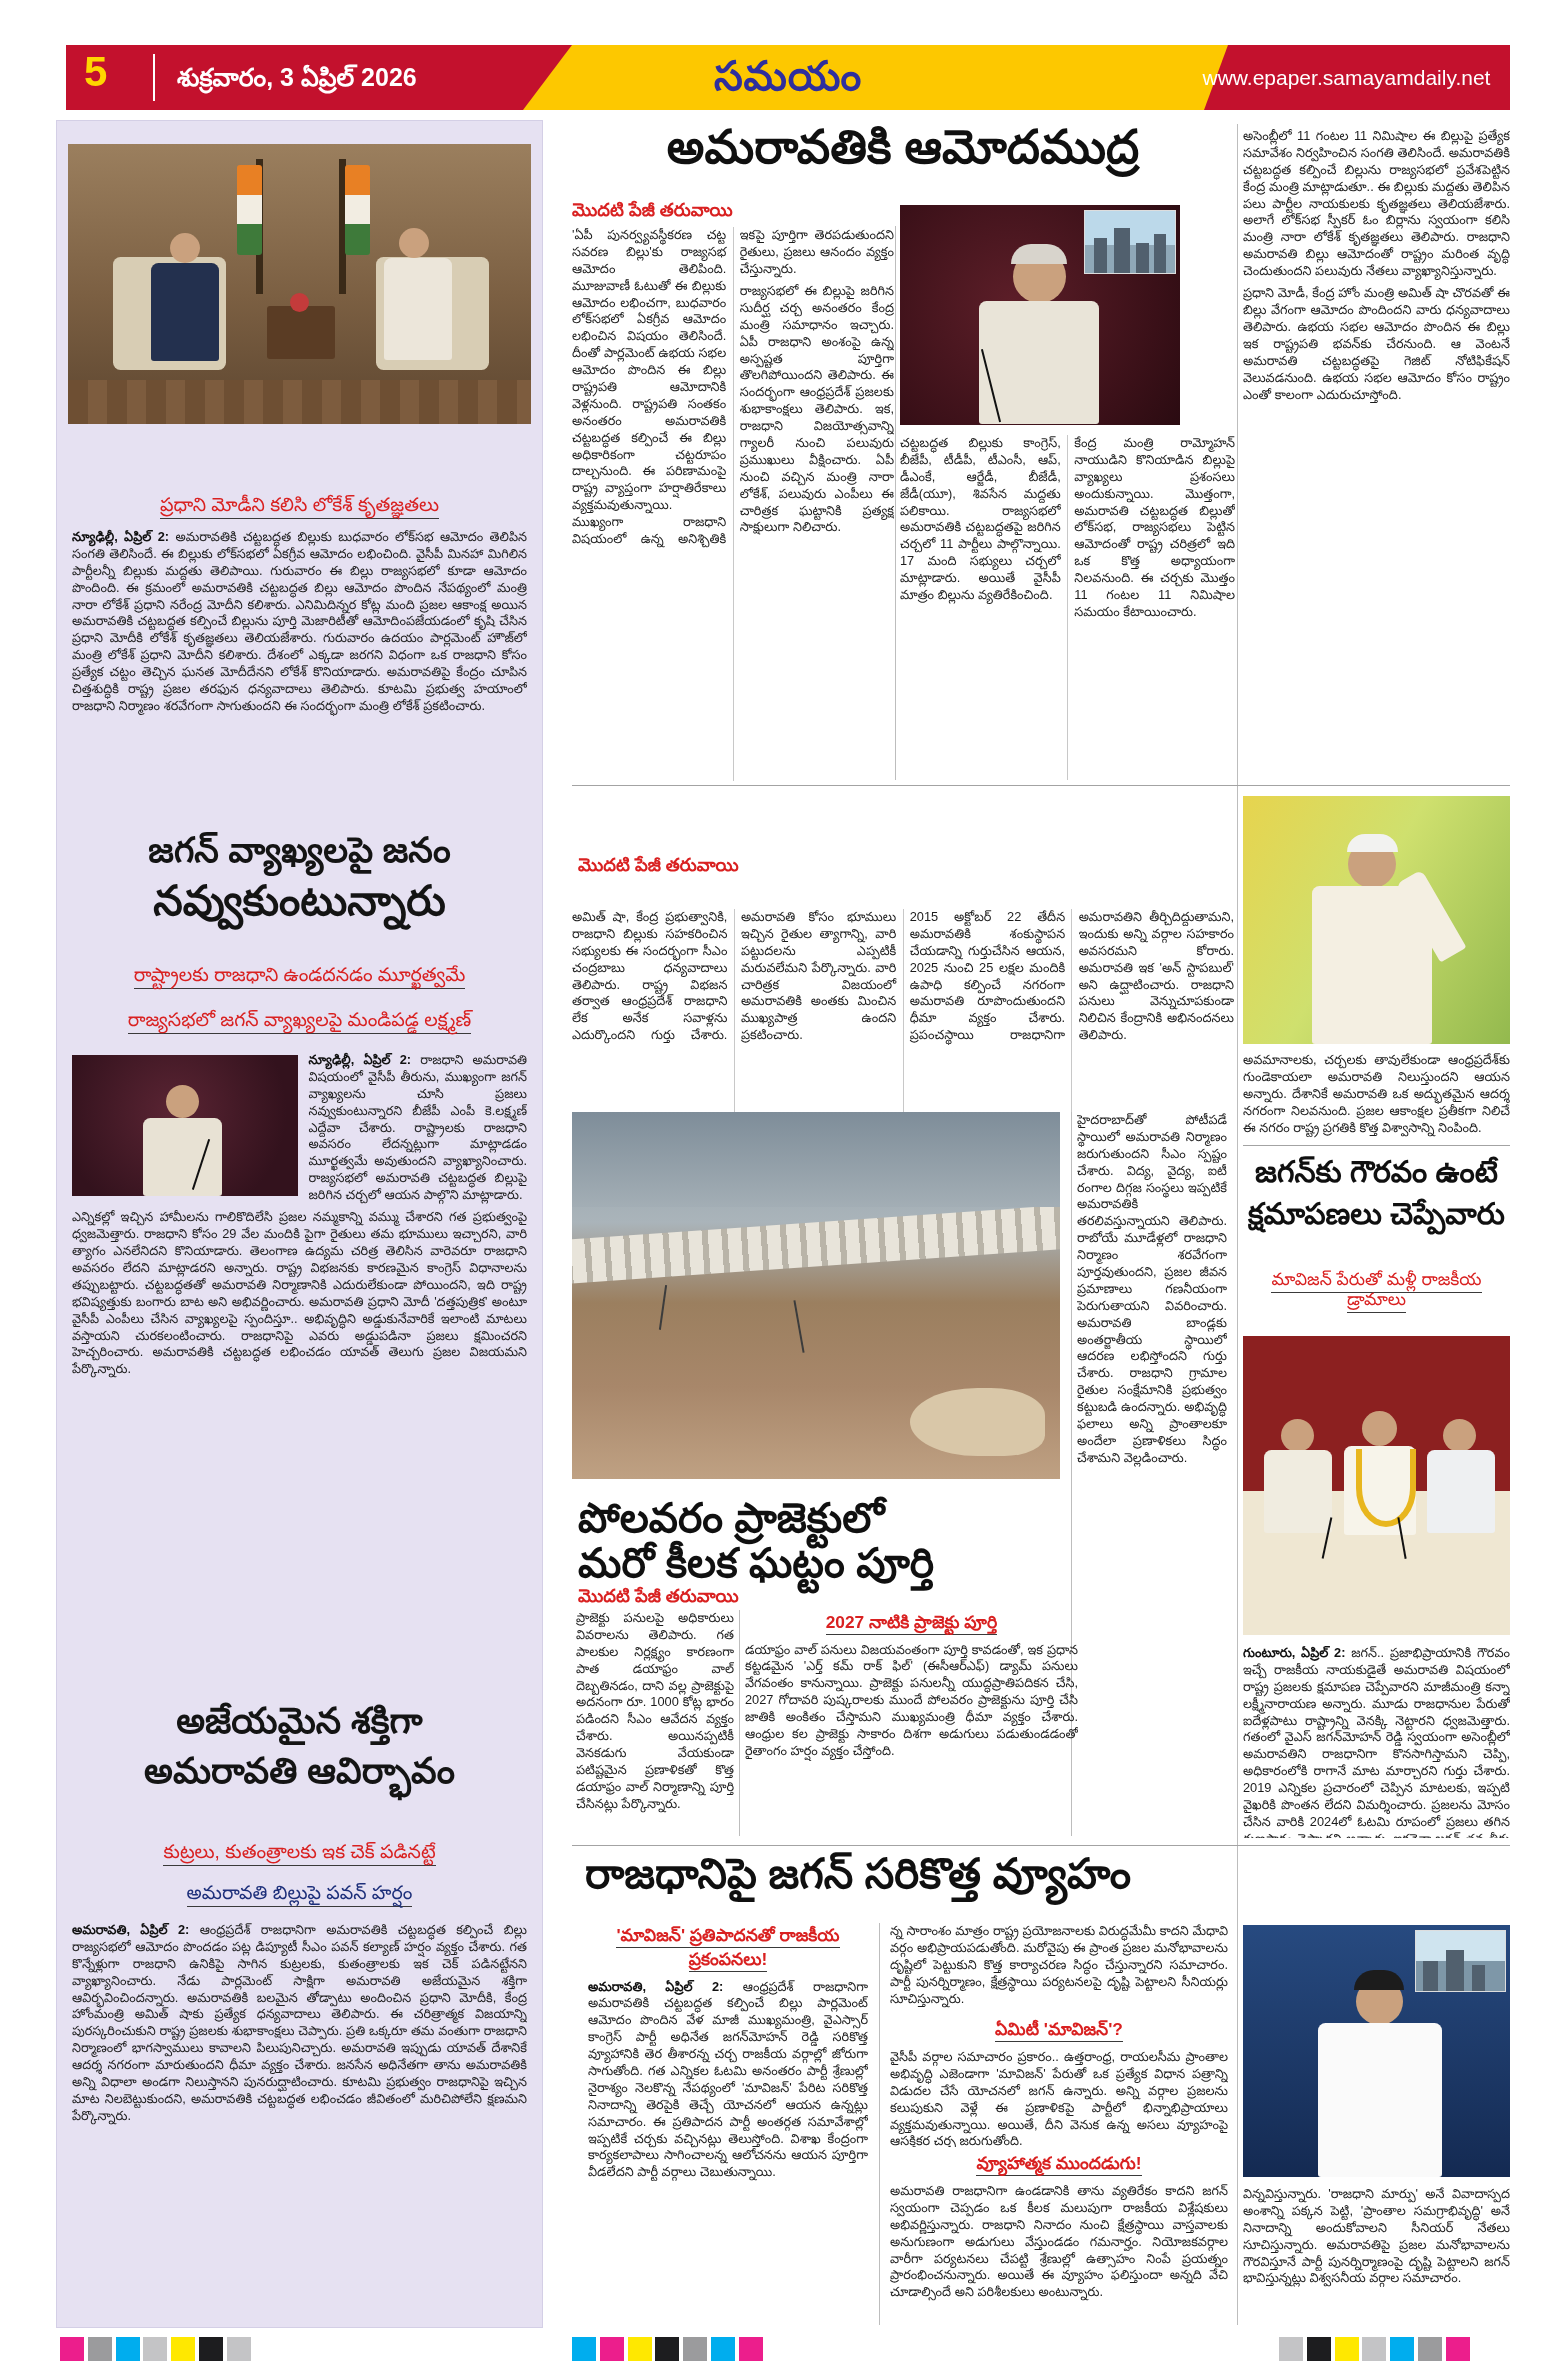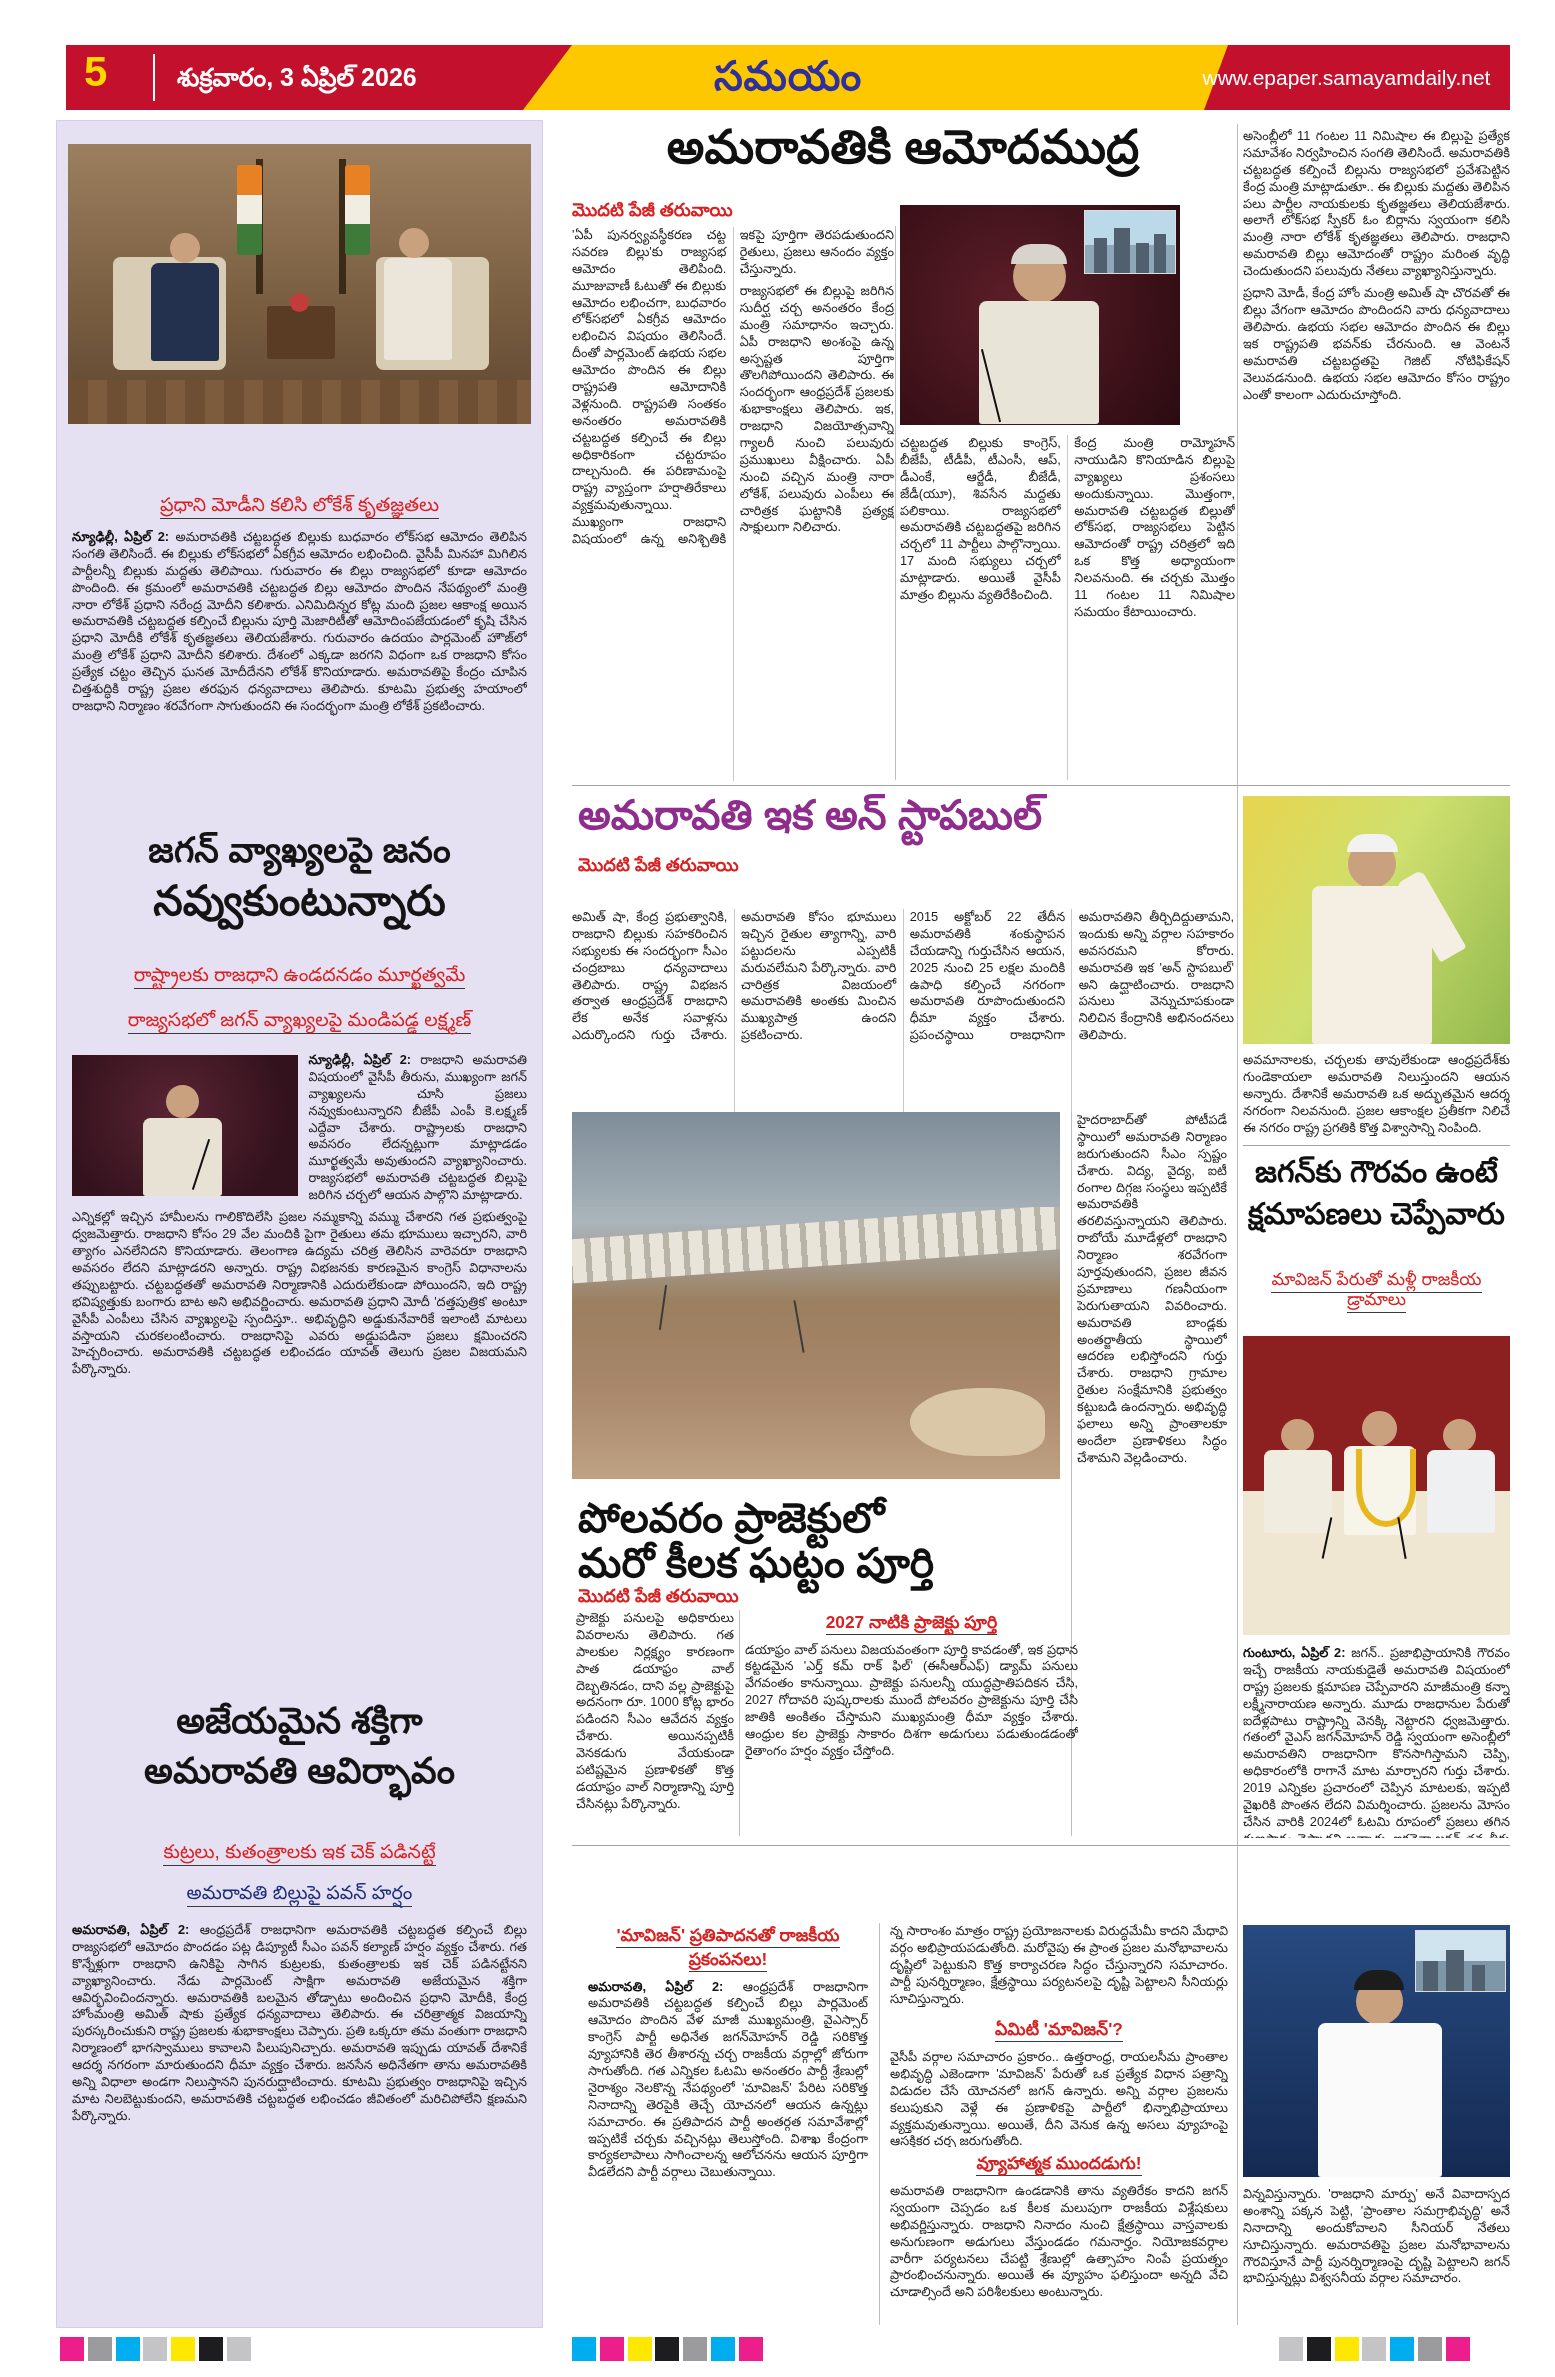--- a/index.html
+++ b/index.html
@@ -148,21 +148,20 @@
 
   <div class="abs body-text" style="left:1243px;top:128px;width:267px;height:652px;">
     <p>అసెంబ్లీలో 11 గంటల 11 నిమిషాల ఈ బిల్లుపై ప్రత్యేక సమావేశం నిర్వహించిన సంగతి తెలిసిందే. అమరావతికి చట్టబద్ధత కల్పించే బిల్లును రాజ్యసభలో ప్రవేశపెట్టిన కేంద్ర మంత్రి మాట్లాడుతూ.. ఈ బిల్లుకు మద్దతు తెలిపిన పలు పార్టీల నాయకులకు కృతజ్ఞతలు తెలియజేశారు. అలాగే లోక్‌సభ స్పీకర్ ఓం బిర్లాను స్వయంగా కలిసి మంత్రి నారా లోకేశ్ కృతజ్ఞతలు తెలిపారు. రాజధాని అమరావతి బిల్లు ఆమోదంతో రాష్ట్రం మరింత వృద్ధి చెందుతుందని పలువురు నేతలు వ్యాఖ్యానిస్తున్నారు.</p>
     <p>ప్రధాని మోడీ, కేంద్ర హోం మంత్రి అమిత్ షా చొరవతో ఈ బిల్లు వేగంగా ఆమోదం పొందిందని వారు ధన్యవాదాలు తెలిపారు. ఉభయ సభల ఆమోదం పొందిన ఈ బిల్లు ఇక రాష్ట్రపతి భవన్‌కు చేరనుంది. ఆ వెంటనే అమరావతి చట్టబద్ధతపై గెజిట్ నోటిఫికేషన్ వెలువడనుంది. ఉభయ సభల ఆమోదం కోసం రాష్ట్రం ఎంతో కాలంగా ఎదురుచూస్తోంది.</p>
   </div>
 
   <div class="abs vrule" style="left:895px;top:226px;height:554px;"></div>
   <div class="abs vrule" style="left:1237px;top:124px;height:2201px;"></div>
   <div class="abs hrule" style="left:572px;top:785px;width:938px;"></div>
 
-  <div class="abs headline" style="left:578px;top:793px;width:658px;font-size:41px;color:#8e2d8e;">అమరావతి ఇక అన్ స్టాపబుల్</div>
   <div class="abs kicker" style="left:578px;top:855px;">మొదటి పేజీ తరువాయి</div>
   <div class="abs body-text cols4" style="left:572px;top:882px;width:662px;height:220px;">
     <p>అమిత్ షా, కేంద్ర ప్రభుత్వానికి, రాజధాని బిల్లుకు సహకరించిన సభ్యులకు ఈ సందర్భంగా సీఎం చంద్రబాబు ధన్యవాదాలు తెలిపారు. రాష్ట్ర విభజన తర్వాత ఆంధ్రప్రదేశ్ రాజధాని లేక అనేక సవాళ్లను ఎదుర్కొందని గుర్తు చేశారు. అమరావతి కోసం భూములు ఇచ్చిన రైతుల త్యాగాన్ని, వారి పట్టుదలను ఎప్పటికీ మరువలేమని పేర్కొన్నారు. వారి చారిత్రక విజయంలో అమరావతికి అంతకు మించిన ముఖ్యపాత్ర ఉందని ప్రకటించారు.</p>
     <p>2015 అక్టోబర్ 22 తేదీన అమరావతికి శంకుస్థాపన చేయడాన్ని గుర్తుచేసిన ఆయన, 2025 నుంచి 25 లక్షల మందికి ఉపాధి కల్పించే నగరంగా అమరావతి రూపొందుతుందని ధీమా వ్యక్తం చేశారు. ప్రపంచస్థాయి రాజధానిగా అమరావతిని తీర్చిదిద్దుతామని, ఇందుకు అన్ని వర్గాల సహకారం అవసరమని కోరారు. అమరావతి ఇక 'అన్ స్టాపబుల్' అని ఉద్ఘాటించారు. రాజధాని పనులు వెన్నుచూపకుండా నిలిచిన కేంద్రానికి అభినందనలు తెలిపారు.</p>
   </div>
 
   <div class="abs photo ph-cbn" style="left:1243px;top:796px;width:267px;height:248px;">
     <div class="head-dot" style="left:105px;top:44px;width:48px;height:48px;"></div>
     <div style="position:absolute;left:104px;top:38px;width:51px;height:18px;border-radius:30px 30px 0 0;background:#f2f2f0;"></div>
     <div class="figure" style="left:69px;top:90px;width:120px;height:158px;background:#f4efe2;"></div>
@@ -212,20 +211,21 @@
     <div class="head-dot" style="left:200px;top:83px;width:33px;height:33px;"></div>
     <div class="figure" style="left:184px;top:114px;width:68px;height:83px;background:#eef0f2;"></div>
     <div class="mic" style="left:83px;top:181px;height:42px;transform:rotate(12deg);"></div>
     <div class="mic" style="left:158px;top:181px;height:42px;transform:rotate(-10deg);"></div>
   </div>
   <div class="abs body-text" style="left:1243px;top:1645px;width:267px;height:193px;">
     <p><b class="dateline">గుంటూరు, ఏప్రిల్ 2:</b> <span>జగన్.. ప్రజాభిప్రాయానికి గౌరవం ఇచ్చే రాజకీయ నాయకుడైతే అమరావతి విషయంలో రాష్ట్ర ప్రజలకు క్షమాపణ చెప్పేవారని మాజీమంత్రి కన్నా లక్ష్మీనారాయణ అన్నారు. మూడు రాజధానుల పేరుతో ఐదేళ్లపాటు రాష్ట్రాన్ని వెనక్కి నెట్టారని ధ్వజమెత్తారు. గతంలో వైఎస్ జగన్‌మోహన్ రెడ్డి స్వయంగా అసెంబ్లీలో అమరావతిని రాజధానిగా కొనసాగిస్తామని చెప్పి, అధికారంలోకి రాగానే మాట మార్చారని గుర్తు చేశారు. 2019 ఎన్నికల ప్రచారంలో చెప్పిన మాటలకు, ఇప్పటి వైఖరికి పొంతన లేదని విమర్శించారు. ప్రజలను మోసం చేసిన వారికి 2024లో ఓటమి రూపంలో ప్రజలు తగిన గుణపాఠం చెప్పారని అన్నారు. ఇకనైనా జగన్ తన తీరు మార్చుకోవాలని హితవు పలికారు.</span></p>
   </div>
 
   <div class="abs hrule" style="left:572px;top:1845px;width:938px;"></div>
+  <div class="abs headline" style="left:585px;top:1851px;width:602px;font-size:42px;">రాజధానిపై జగన్ సరికొత్త వ్యూహం</div>
 
   <div class="abs" style="left:588px;top:1923px;width:280px;height:402px;">
     <div class="crosshead"><span>'మావిజన్' ప్రతిపాదనతో రాజకీయ ప్రకంపనలు!</span></div>
     <div class="body-text" style="height:366px;">
       <p><b class="dateline">అమరావతి, ఏప్రిల్ 2:</b> <span>ఆంధ్రప్రదేశ్ రాజధానిగా అమరావతికి చట్టబద్ధత కల్పించే బిల్లు పార్లమెంట్ ఆమోదం పొందిన వేళ మాజీ ముఖ్యమంత్రి, వైఎస్సార్ కాంగ్రెస్ పార్టీ అధినేత జగన్‌మోహన్ రెడ్డి సరికొత్త వ్యూహానికి తెర తీశారన్న చర్చ రాజకీయ వర్గాల్లో జోరుగా సాగుతోంది. గత ఎన్నికల ఓటమి అనంతరం పార్టీ శ్రేణుల్లో నైరాశ్యం నెలకొన్న నేపథ్యంలో 'మావిజన్' పేరిట సరికొత్త నినాదాన్ని తెరపైకి తెచ్చే యోచనలో ఆయన ఉన్నట్లు సమాచారం. ఈ ప్రతిపాదన పార్టీ అంతర్గత సమావేశాల్లో ఇప్పటికే చర్చకు వచ్చినట్లు తెలుస్తోంది. విశాఖ కేంద్రంగా కార్యకలాపాలు సాగించాలన్న ఆలోచనను ఆయన పూర్తిగా వీడలేదని పార్టీ వర్గాలు చెబుతున్నాయి.</span></p>
     </div>
   </div>
   <div class="abs vrule" style="left:879px;top:1923px;height:402px;"></div>
   <div class="abs" style="left:890px;top:1923px;width:338px;height:402px;">
     <div class="body-text" style="height:90px;">

